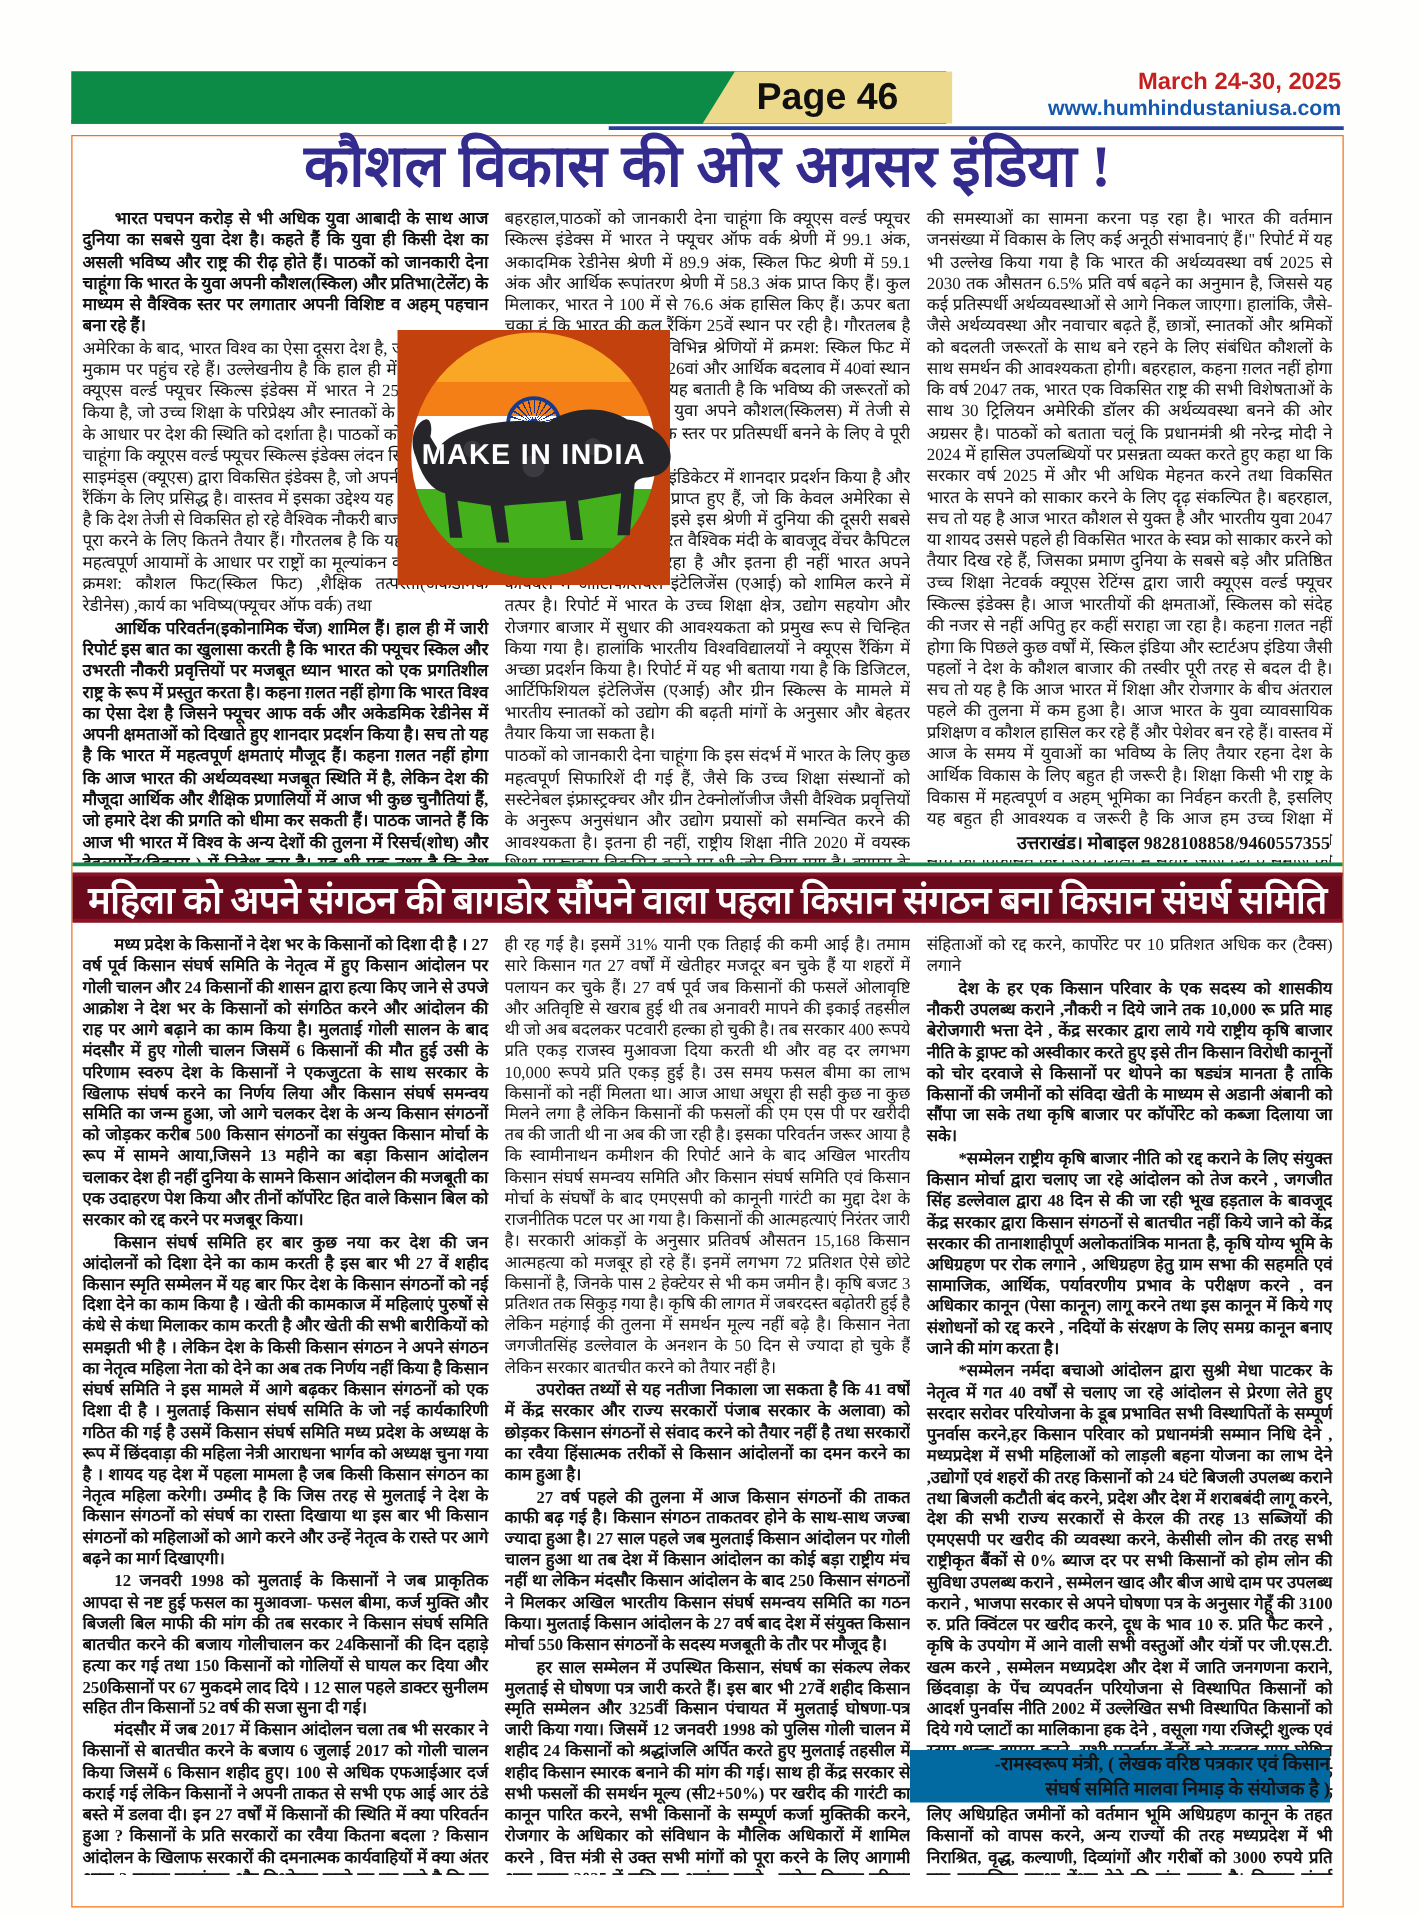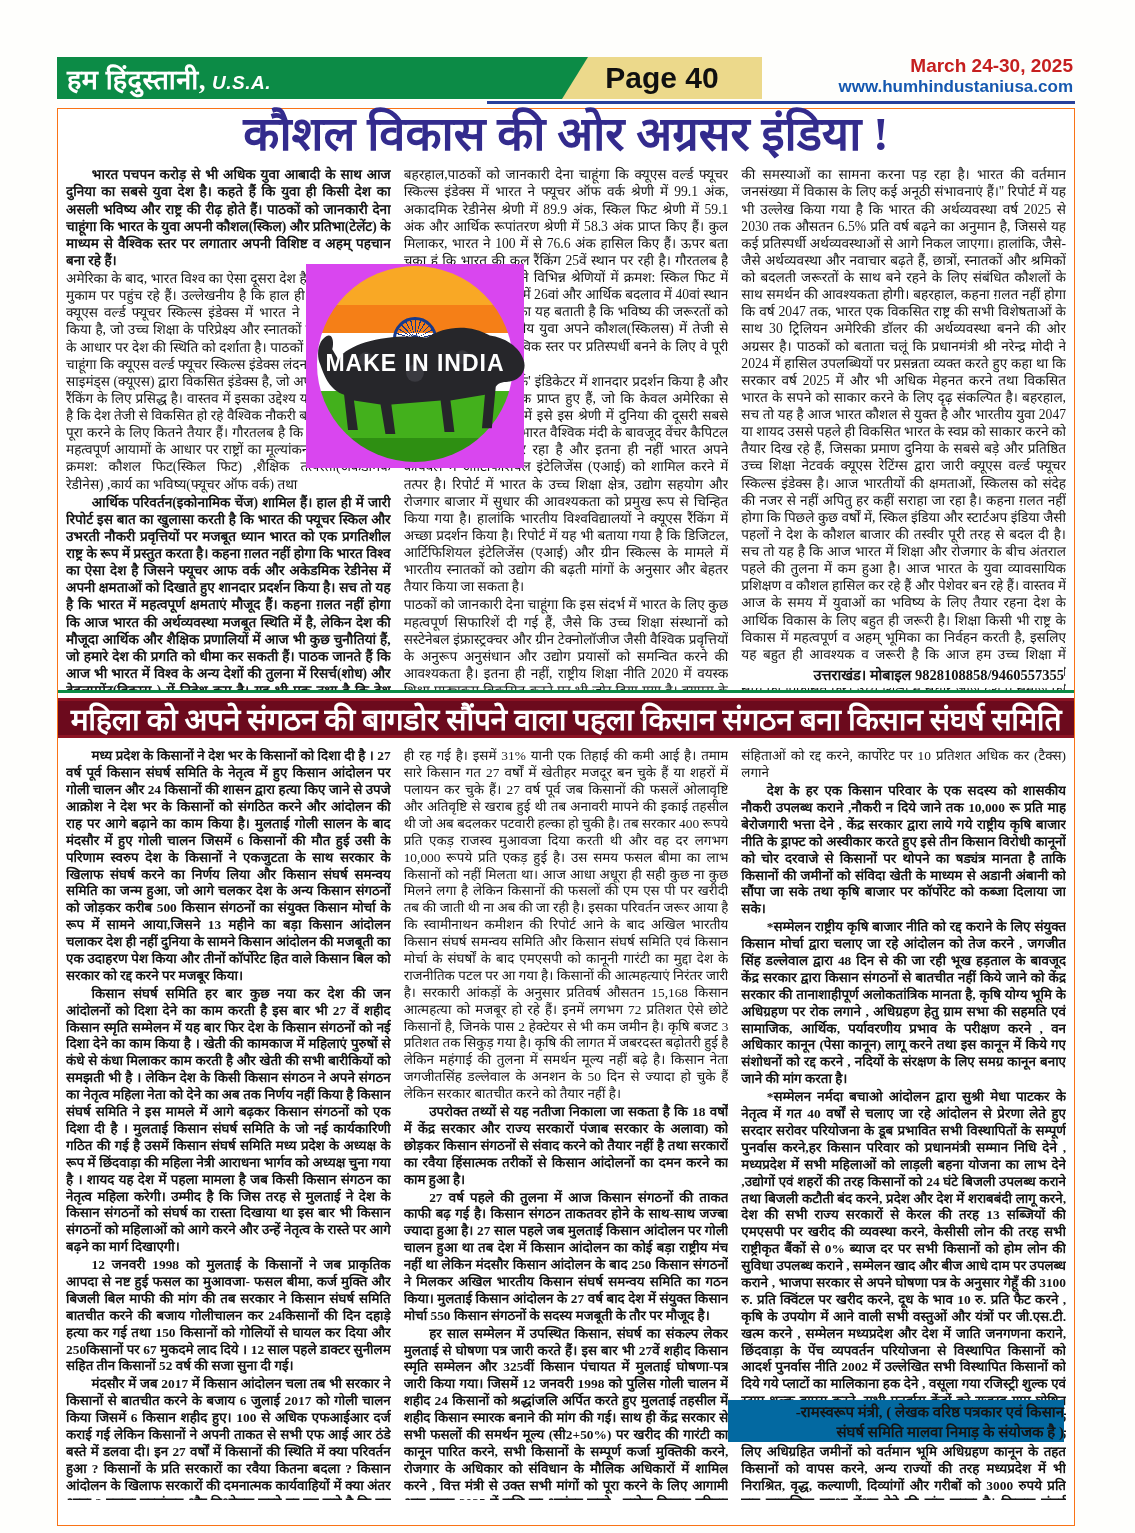--- a/index.html
+++ b/index.html
@@ -29,21 +29,21 @@
   .a1-head { text-align:center; color:#332b8d; font-weight:bold; font-size:47px; line-height:1.05; padding:1px 0 3px; }
   .a1-cols { position:relative; display:flex; gap:13px; padding:4px 8px 0; height:528px; overflow:hidden; }
   .col { width:325px; height:100%; overflow:hidden; text-align:justify; font-size:13.6px; line-height:1.26; }
   .col p { margin-bottom:1px; }
   .indent { text-indent:1.9em;font-weight:bold; }
 
   .byline { position:absolute; right:10px; bottom:2px; width:336px; background:#ffffff; font-weight:bold;
             font-size:14.5px; line-height:1.3; text-align:right; padding:3px 0 4px; }
 
   
-  .mii { position:absolute; left:248px; top:102px; width:218px; height:204px; background:#d946ef; }
+  .mii { position:absolute; left:260px; top:102px; width:218px; height:204px; background:#c2410c; }
   .flag-circle { position:absolute; left:11px; top:2px; width:196px; height:196px; border-radius:50%;
                  background:linear-gradient(#f9a825 0 20%, #f57f17 20% 34%, #ffffff 34% 62%, #ffffff 62% 64%, #43b01c 64% 88%, #2e8f12 88% 100%); }
   .chakra { position:absolute; left:50%; top:26%; width:44px; height:44px; margin-left:-22px; border-radius:50%;
             border:3px solid #173a8c;
             background:repeating-conic-gradient(#173a8c 0deg 4deg, rgba(255,255,255,.0) 4deg 15deg); }
   .chakra::after { content:""; position:absolute; left:50%; top:50%; width:8px; height:8px; margin:-4px 0 0 -4px;
                    background:#173a8c; border-radius:50%; }
   .lion { position:absolute; left:-10px; top:44px; width:238px; height:130px; }
   .mii-label { position:absolute; left:0; top:86px; width:100%; text-align:center; color:#ffffff;
                font-family:"Liberation Sans",sans-serif; font-weight:bold; font-size:23px; letter-spacing:1px; }
@@ -58,25 +58,22 @@
   .byline2 { position:absolute; right:10px; bottom:58px; width:336px; background:#0369a1; font-weight:bold;
              font-size:15px; line-height:1.35; text-align:right; padding-top:2px; }
 </style>
 </head>
 <body>
 
 <div class="page">
 
   <div class="header">
     <div class="green-bar"></div>
-    <div class="masthead">
-      <span>हम हिंदुस्तानी,</span><span class="usa">U.S.A.</span>
-    </div>
     <div class="page-badge">
-      <span>Page 40</span>
+      <span>Page 46</span>
     </div>
     <div class="header-right">
       <div class="issue-date">March 24-30, 2025</div>
       <div class="website">www.humhindustaniusa.com</div>
     </div>
     <div class="header-rule"></div>
   </div>
 
   <div class="frame">
 
@@ -125,21 +122,21 @@
 
     <div class="a2-cols">
       <div class="col">
         <p class="indent">मध्य प्रदेश के किसानों ने देश भर के किसानों को दिशा दी है । 27 वर्ष पूर्व किसान संघर्ष समिति के नेतृत्व में हुए किसान आंदोलन पर गोली चालन और 24 किसानों की शासन द्वारा हत्या किए जाने से उपजे आक्रोश ने देश भर के किसानों को संगठित करने और आंदोलन की राह पर आगे बढ़ाने का काम किया है। मुलताई गोली सालन के बाद मंदसौर में हुए गोली चालन जिसमें 6 किसानों की मौत हुई उसी के परिणाम स्वरुप देश के किसानों ने एकजुटता के साथ सरकार के खिलाफ संघर्ष करने का निर्णय लिया और किसान संघर्ष समन्वय समिति का जन्म हुआ, जो आगे चलकर देश के अन्य किसान संगठनों को जोड़कर करीब 500 किसान संगठनों का संयुक्त किसान मोर्चा के रूप में सामने आया,जिसने 13 महीने का बड़ा किसान आंदोलन चलाकर देश ही नहीं दुनिया के सामने किसान आंदोलन की मजबूती का एक उदाहरण पेश किया और तीनों कॉर्पोरेट  हित वाले किसान बिल को सरकार को रद्द करने पर मजबूर किया।</p>
         <p class="indent">किसान संघर्ष समिति हर बार कुछ नया कर देश की जन आंदोलनों को दिशा देने का काम करती है इस बार भी 27 वें शहीद किसान स्मृति सम्मेलन में यह बार फिर देश के किसान संगठनों को नई दिशा देने का काम किया है । खेती की कामकाज में महिलाएं पुरुषों से कंधे से कंधा मिलाकर काम करती है और खेती की सभी  बारीकियों को समझती भी है । लेकिन देश के किसी किसान संगठन ने अपने संगठन का नेतृत्व महिला नेता को देने का अब तक निर्णय नहीं किया है किसान संघर्ष समिति ने  इस मामले में आगे बढ़कर किसान संगठनों को एक दिशा दी है । मुलताई किसान संघर्ष समिति के  जो नई कार्यकारिणी गठित की गई है उसमें किसान संघर्ष समिति मध्य प्रदेश के अध्यक्ष के रूप में छिंदवाड़ा की महिला नेत्री आराधना भार्गव को अध्यक्ष चुना गया है । शायद यह देश में पहला मामला है जब किसी किसान संगठन का नेतृत्व महिला करेगी। उम्मीद है कि जिस तरह से मुलताई ने देश के किसान संगठनों को संघर्ष का रास्ता दिखाया था इस बार भी किसान संगठनों को महिलाओं को आगे करने और उन्हें नेतृत्व  के रास्ते पर आगे बढ़ने का मार्ग दिखाएगी।</p>
         <p class="indent">12 जनवरी 1998 को मुलताई के किसानों ने जब प्राकृतिक आपदा से नष्ट हुई फसल का मुआवजा- फसल बीमा, कर्ज मुक्ति और बिजली बिल माफी की मांग की तब सरकार ने किसान संघर्ष समिति बातचीत करने की बजाय गोलीचालन कर 24किसानों की दिन दहाड़े हत्या कर गई तथा 150 किसानों को गोलियों से घायल कर दिया और  250किसानों पर 67 मुकदमे लाद दिये । 12 साल पहले डाक्टर सुनीलम सहित तीन किसानों  52 वर्ष की सजा सुना दी गई।</p>
         <p class="indent">मंदसौर में जब 2017 में किसान आंदोलन चला तब भी सरकार ने किसानों से बातचीत करने के बजाय 6 जुलाई 2017 को गोली चालन किया जिसमें 6 किसान शहीद हुए। 100 से अधिक एफआईआर दर्ज कराई गई लेकिन किसानों ने अपनी ताकत से सभी एफ आई आर ठंडे बस्ते में डलवा दी। इन 27 वर्षों में किसानों की स्थिति में क्या परिवर्तन हुआ ? किसानों के प्रति सरकारों का रवैया कितना बदला ? किसान आंदोलन के खिलाफ सरकारों की दमनात्मक कार्यवाहियों में क्या अंतर आया ? इसका मूल्यांकन और विश्लेषण करने पर हम पाते  है कि गत 27 वर्षों में किसानों की संख्या में लगातार कमी हुई है। 2016-17 में औसत खेती के लिए भूमि जोत 1.08 हेक्टेयर थी, 2021-22 में घटकर 0.74 हेक्टेयर</p>
       </div>
       <div class="col">
         <p>ही रह गई है। इसमें 31% यानी एक तिहाई की कमी आई है। तमाम सारे किसान गत 27 वर्षों में खेतीहर मजदूर बन चुके हैं या शहरों में पलायन कर चुके हैं। 27 वर्ष पूर्व जब किसानों की फसलें ओलावृष्टि और अतिवृष्टि से खराब हुई थी तब अनावरी मापने की इकाई तहसील थी जो अब बदलकर पटवारी हल्का हो चुकी है। तब सरकार 400 रूपये प्रति एकड़ राजस्व मुआवजा दिया करती थी और वह दर लगभग 10,000 रूपये प्रति एकड़ हुई है। उस समय फसल बीमा का लाभ किसानों को नहीं मिलता था। आज आधा अधूरा ही सही कुछ ना कुछ मिलने लगा है लेकिन किसानों की फसलों की एम एस पी पर खरीदी तब की जाती थी ना अब की जा रही है। इसका परिवर्तन जरूर आया है कि स्वामीनाथन कमीशन की रिपोर्ट आने के बाद अखिल भारतीय किसान संघर्ष समन्वय समिति और किसान संघर्ष समिति एवं किसान मोर्चा के संघर्षों के बाद एमएसपी को कानूनी गारंटी का मुद्दा देश के राजनीतिक पटल पर आ गया है। किसानों की आत्महत्याएं निरंतर जारी है। सरकारी आंकड़ों के अनुसार प्रतिवर्ष औसतन 15,168 किसान आत्महत्या को मजबूर हो रहे हैं। इनमें लगभग 72 प्रतिशत ऐसे छोटे किसानों है, जिनके पास 2 हेक्टेयर से भी कम जमीन है। कृषि बजट 3 प्रतिशत तक सिकुड़ गया है। कृषि की लागत में जबरदस्त बढ़ोतरी हुई है लेकिन महंगाई की तुलना में समर्थन मूल्य नहीं बढ़े है।   किसान नेता जगजीतसिंह डल्लेवाल के अनशन के 50 दिन से ज्यादा हो चुके हैं लेकिन सरकार बातचीत करने को तैयार नहीं है।</p>
-        <p class="indent">उपरोक्त तथ्यों से यह नतीजा निकाला जा सकता है कि 18 वर्षों में केंद्र सरकार और राज्य सरकारों पंजाब सरकार के अलावा) को छोड़कर किसान संगठनों से संवाद करने को तैयार नहीं है  तथा सरकारों का रवैया हिंसात्मक तरीकों से किसान आंदोलनों का दमन करने का काम हुआ है।</p>
+        <p class="indent">उपरोक्त तथ्यों से यह नतीजा निकाला जा सकता है कि 41 वर्षों में केंद्र सरकार और राज्य सरकारों पंजाब सरकार के अलावा) को छोड़कर किसान संगठनों से संवाद करने को तैयार नहीं है  तथा सरकारों का रवैया हिंसात्मक तरीकों से किसान आंदोलनों का दमन करने का काम हुआ है।</p>
         <p class="indent">27 वर्ष पहले की तुलना में आज किसान संगठनों की ताकत काफी बढ़ गई है। किसान संगठन ताकतवर होने के साथ-साथ जज्बा ज्यादा हुआ है। 27 साल पहले जब मुलताई किसान आंदोलन पर गोली चालन हुआ था तब देश में किसान आंदोलन का कोई बड़ा राष्ट्रीय मंच नहीं था लेकिन मंदसौर किसान आंदोलन के बाद 250 किसान संगठनों ने मिलकर अखिल भारतीय किसान संघर्ष समन्वय समिति का गठन किया। मुलताई किसान आंदोलन के 27 वर्ष बाद देश में संयुक्त किसान मोर्चा  550 किसान संगठनों के सदस्य मजबूती के तौर पर मौजूद है।</p>
         <p class="indent">हर साल सम्मेलन में उपस्थित किसान, संघर्ष का संकल्प लेकर मुलताई से घोषणा पत्र जारी करते हैं। इस बार भी  27वें शहीद किसान स्मृति सम्मेलन और 325वीं किसान पंचायत में मुलताई घोषणा-पत्र जारी किया गया। जिसमें  12 जनवरी 1998 को पुलिस गोली चालन में शहीद 24 किसानों को श्रद्धांजलि अर्पित करते हुए  मुलताई तहसील में शहीद किसान स्मारक बनाने की मांग की गई। साथ ही केंद्र सरकार से सभी फसलों की समर्थन मूल्य (सी2+50%) पर खरीद की गारंटी का कानून पारित करने,  सभी किसानों के सम्पूर्ण कर्जा मुक्तिकी करने, रोजगार के अधिकार को संविधान के मौलिक अधिकारों में शामिल करने , वित्त मंत्री से उक्त सभी मांगों को पूरा करने के लिए आगामी आम बजट 2025 में राशि का आवंटन करने , प्रत्येक किसान परिवार को 1,000 रूपये प्रतिमाह किसान पेंशन देने ,ग्रामीण क्षेत्रों में मनरेगा योजना 200 दिन के लिए 600 रूपये प्रतिदिन की मजदूरी पर सभी बेरोजगारों को उपलब्ध कराने तथा शहरों में भी रोजगार गारंटी योजना लागू करने</p>
 
       </div>
       <div class="col">
         <p>संहिताओं को रद्द करने, कार्पोरेट पर 10 प्रतिशत अधिक कर (टैक्स) लगाने</p>
         <p class="indent">देश के हर एक किसान परिवार के एक सदस्य को शासकीय नौकरी उपलब्ध कराने ,नौकरी न दिये जाने तक 10,000 रू प्रति माह बेरोजगारी भत्ता देने , केंद्र सरकार द्वारा लाये गये राष्ट्रीय कृषि बाजार नीति के ड्राफ्ट को अस्वीकार करते हुए इसे तीन किसान विरोधी कानूनों को चोर दरवाजे से किसानों पर थोपने का षड्यंत्र मानता है ताकि किसानों की जमीनों को संविदा खेती के माध्यम से अडानी अंबानी को सौंपा जा सके तथा कृषि बाजार पर कॉर्पोरेट को कब्जा दिलाया जा सके।</p>
         <p class="indent">*सम्मेलन राष्ट्रीय कृषि बाजार नीति को रद्द कराने के लिए संयुक्त किसान मोर्चा द्वारा चलाए जा रहे आंदोलन को तेज करने , जगजीत सिंह डल्लेवाल द्वारा 48 दिन से की जा रही भूख हड़ताल के बावजूद केंद्र सरकार द्वारा किसान संगठनों से बातचीत नहीं किये जाने को केंद्र सरकार की तानाशाहीपूर्ण अलोकतांत्रिक मानता है, कृषि योग्य भूमि के अधिग्रहण पर रोक लगाने , अधिग्रहण हेतु ग्राम सभा की सहमति एवं सामाजिक, आर्थिक, पर्यावरणीय प्रभाव के परीक्षण करने , वन अधिकार कानून (पेसा कानून) लागू करने तथा इस कानून में किये गए संशोधनों को रद्द करने , नदियों के संरक्षण के लिए समग्र कानून बनाए जाने की मांग करता है।</p>
         <p class="indent">*सम्मेलन नर्मदा बचाओ आंदोलन द्वारा सुश्री मेधा पाटकर के नेतृत्व में गत 40 वर्षों से चलाए जा रहे आंदोलन से प्रेरणा लेते हुए सरदार सरोवर परियोजना के डूब प्रभावित सभी विस्थापितों के सम्पूर्ण पुनर्वास करने,हर किसान परिवार को प्रधानमंत्री सम्मान निधि देने , मध्यप्रदेश में सभी महिलाओं को लाड़ली बहना योजना का लाभ देने ,उद्योगों एवं शहरों की तरह किसानों को 24 घंटे बिजली उपलब्ध कराने तथा बिजली कटौती बंद करने,  प्रदेश और देश में शराबबंदी लागू करने,  देश की सभी राज्य सरकारों से केरल की तरह 13 सब्जियों की एमएसपी पर खरीद की व्यवस्था करने,  केसीसी लोन की तरह सभी राष्ट्रीकृत बैंकों से 0% ब्याज दर पर सभी किसानों को होम लोन की सुविधा उपलब्ध कराने , सम्मेलन खाद और बीज आधे दाम पर उपलब्ध कराने , भाजपा सरकार से अपने घोषणा पत्र के अनुसार गेहूँ की 3100 रु. प्रति क्विंटल पर खरीद करने, दूध के भाव 10 रु. प्रति फैट करने , कृषि के उपयोग में आने वाली सभी वस्तुओं और यंत्रों पर जी.एस.टी. खत्म करने , सम्मेलन मध्यप्रदेश और देश में जाति जनगणना कराने, छिंदवाड़ा के पेंच व्यपवर्तन परियोजना से विस्थापित किसानों को आदर्श पुनर्वास नीति 2002 में उल्लेखित सभी विस्थापित किसानों को दिये गये प्लाटों का मालिकाना हक देने , वसूला गया रजिस्ट्री शुल्क एवं स्टाप शुल्क वापस करने, सभी पुनर्वास केंद्रों को राजस्व ग्राम घोषित कर पंचायत की योजनाएं लागू करने, हर विस्थापित परिवार के एक सदस्य को शासकीय नौकरी उपलब्ध करने,अडानी पॉवर प्रोजेक्ट के लिए अधिग्रहित जमीनों को वर्तमान भूमि अधिग्रहण कानून के तहत किसानों को वापस करने, अन्य राज्यों की तरह मध्यप्रदेश में भी निराश्रित, वृद्ध, कल्याणी, दिव्यांगों और गरीबों को 3000 रुपये प्रति माह सामाजिक सुरक्षा पेंशन देने की मांग करता है। किसान संघर्ष समिति सम्मेलन अपने राष्ट्रीय समन्वय, किसान संघर्ष किसानों मंच, संयुक्त किसान मोर्चा के सदस्य संगठन होने के नाते किसानों से तीनों मंचों के द्वारा आयोजित किये जाने वाले कार्यक्रमों में बढ़-चढ़कर भागीदारी करने का संकल्प लेता है।</p>
       </div>

